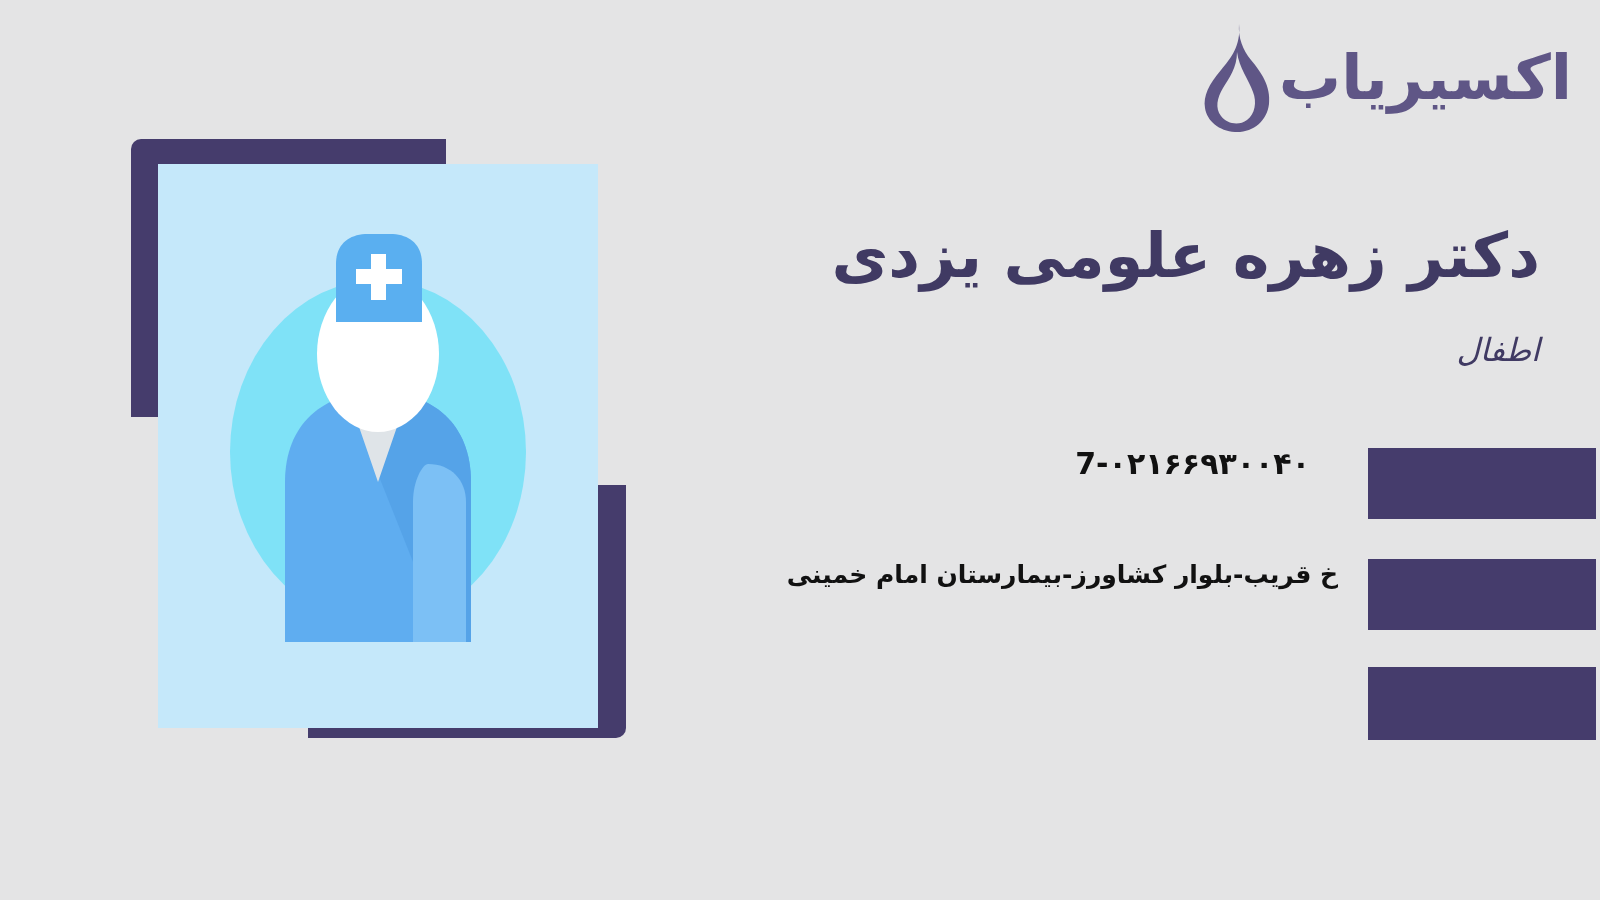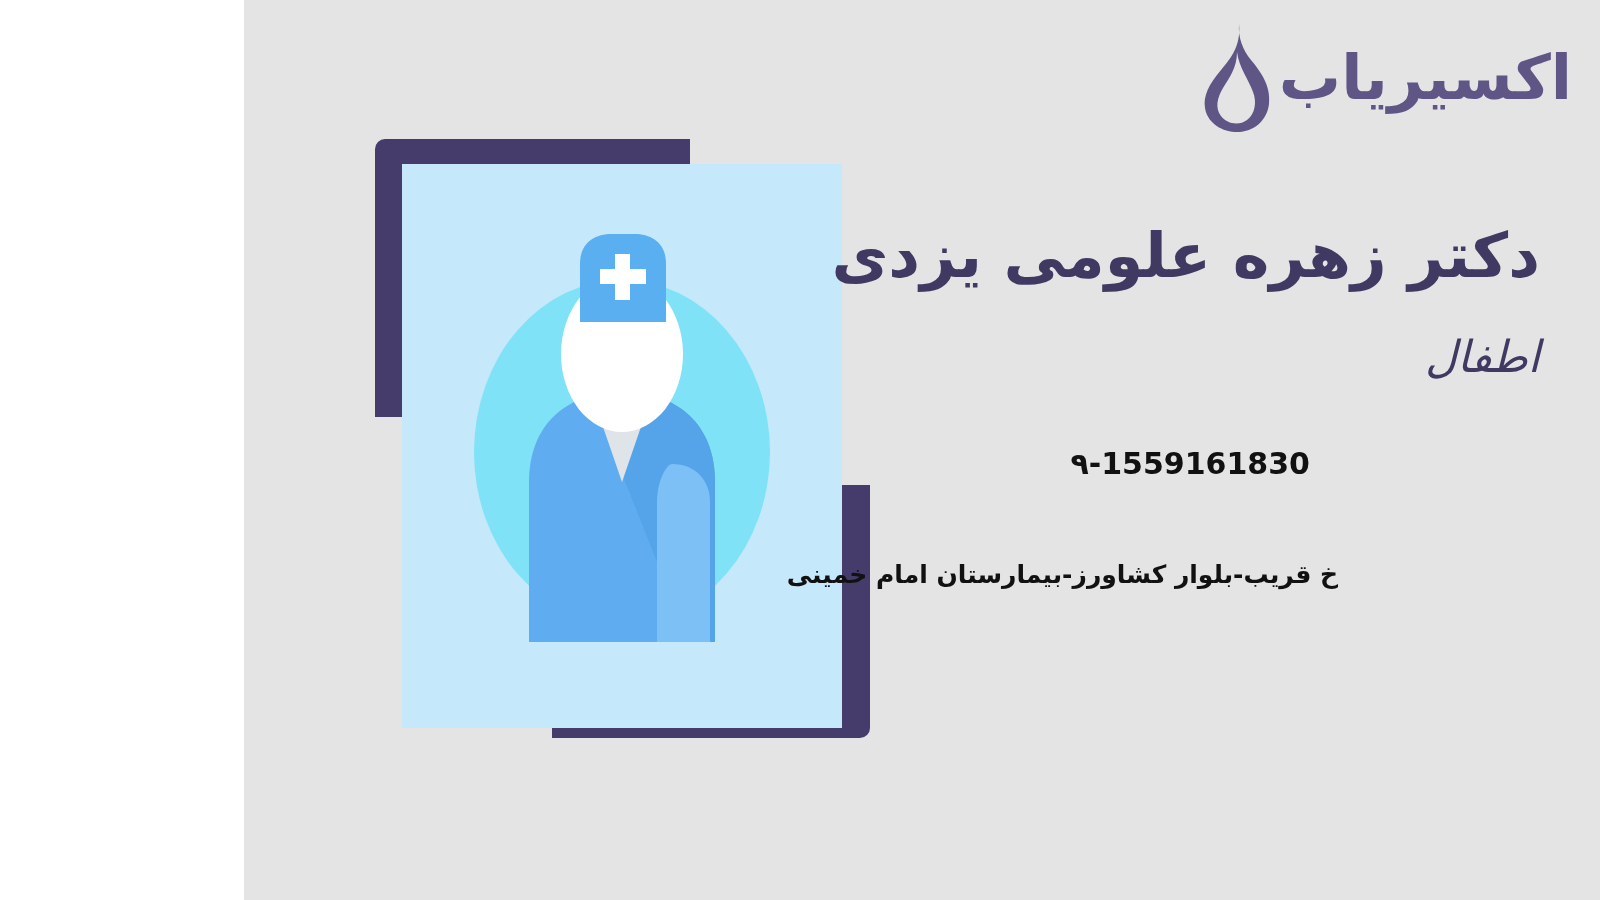--- a/index.html
+++ b/index.html
@@ -3,21 +3,21 @@
 <meta charset="utf-8">
 <title>Doctor Profile Banner</title>
 <style>
   html, body {
     margin: 0;
     padding: 0;
     background: #ffffff;
   }
   #banner {
     position: relative;
-    width: 1356px;
+    width: 1600px;
     height: 900px;
     background: #e4e4e5;
     overflow: hidden;
     font-family: "DejaVu Sans", "Liberation Sans", sans-serif;
     margin-left: 7px;
   }
 
   
   .logo-wrap {
     position: absolute;
@@ -94,21 +94,21 @@
     line-height: 1.1;
     white-space: nowrap;
     direction: rtl;
     text-align: right;
     font-family: "DejaVu Sans", "Liberation Sans", sans-serif;
   }
   .doctor-specialty {
     position: absolute;
     right: 60px;
     top: 333px;
-    font-size: 44px;
+    font-size: 32px;
     font-weight: 400;
     font-style: italic;
     color: #403a63;
     line-height: 1.1;
     white-space: nowrap;
     direction: rtl;
     text-align: right;
     font-family: "DejaVu Serif", "Liberation Serif", serif;
   }
   .doctor-phone {
@@ -196,21 +196,21 @@
 
         <path d="M113 40 C113 20 126 10 145 10 L167 10 C186 10 199 20 199 40 L199 98 L113 98 Z" fill="#5aaff0"></path>
         <rect x="148" y="30" width="15" height="46" fill="#ffffff"></rect>
         <rect x="133" y="45" width="46" height="15" fill="#ffffff"></rect>
       </svg>
     </div>
   </div>
 
   <div class="doctor-name">دکتر زهره علومی یزدی</div>
   <div class="doctor-specialty">اطفال</div>
-  <div class="doctor-phone">۹-1559161830</div>
+  <div class="doctor-phone">7-۰۲۱۶۶۹۳۰۰۴۰</div>
   <div class="doctor-address">خ قریب-بلوار کشاورز-بیمارستان امام خمینی</div>
 
   <div class="bar bar-1"></div>
   <div class="bar bar-2"></div>
   <div class="bar bar-3"></div>
   <div class="edge-strip"></div>
 
 </div>
 
 </body></html>

